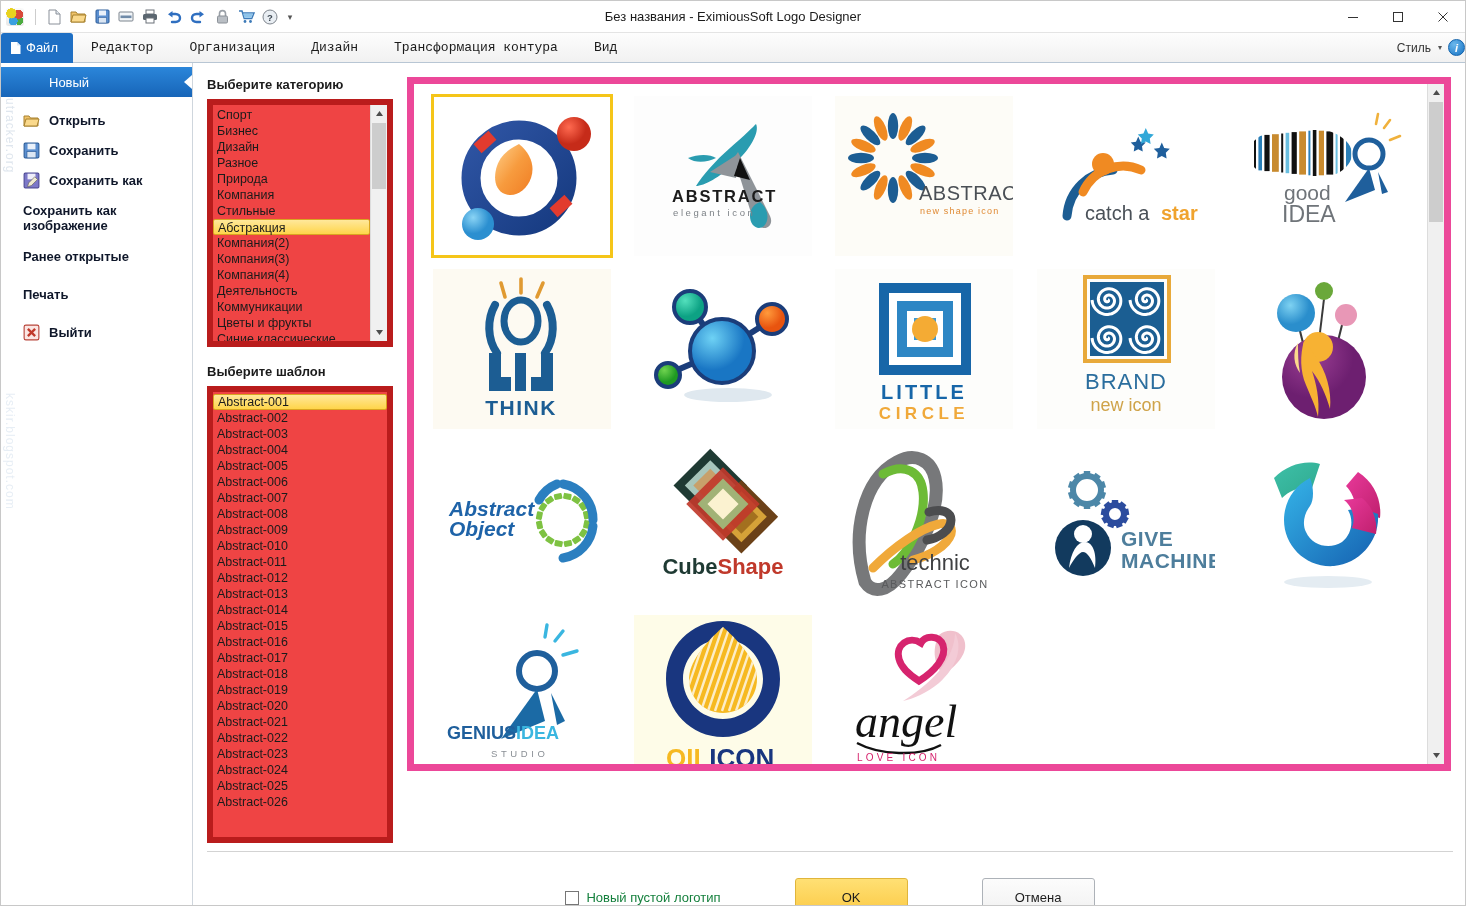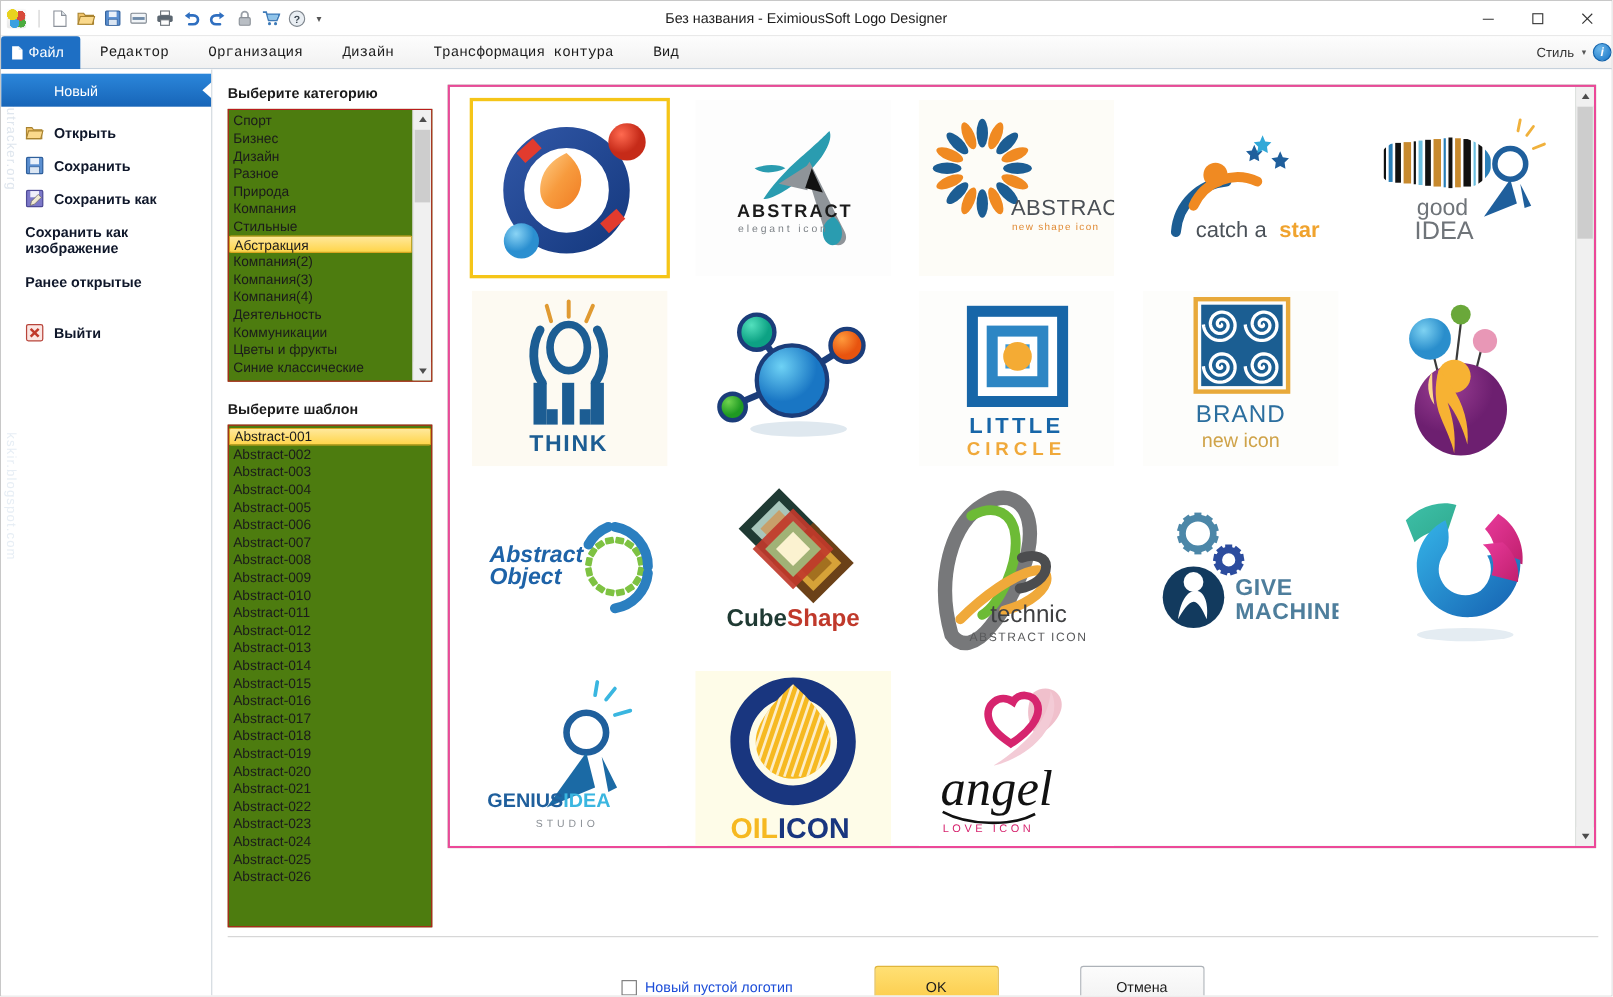--- a/index.html
+++ b/index.html
@@ -125,21 +125,21 @@
 
   
   .pane { flex:1; position:relative; padding:10px 12px 0 14px; display:flex; gap:14px;justify-content:flex-end;}
 
   .leftcol { width:186px; flex:0 0 186px; padding-top:4px; }
   .sec-title {
     font-size:13px; font-weight:bold; color:#1b1b1b;
     margin-bottom:7px;
   }
   .listbox {
-    border:1px solid #b91c1c; background:#4d7c0f;
+    border:6px solid #b91c1c; background:#ef4444;
     position:relative; overflow:hidden;
   }
   #category-list { height:248px; }
   #template-list { height:457px; }
   .lb-inner { position:absolute; inset:0 17px 0 0; padding:2px 0 0 0; overflow:hidden; }
   #template-list .lb-inner { right:0; }
   .lb-item {
     height:16px; line-height:16px;
     padding:0 4px; font-size:12.5px; color:#1b1b1b;
     white-space:nowrap; cursor:pointer;
@@ -161,21 +161,21 @@
   }
   .vsb-arrow.bot { position:absolute; bottom:0; left:0; right:0; }
   .vsb-thumb {
     position:absolute; left:1px; right:1px; top:18px; height:66px;
     background:#cdcdcd; cursor:pointer;
   }
 
   
   .gallery-wrap {
     flex:1; margin-top:4px; margin-right:2px; margin-bottom:0;
-    border:2px solid #ec4899; background:#86efac;
+    border:7px solid #ec4899; background:#701a75;
     position:relative; overflow:hidden;
     height:694px;
   }
   .gallery {
     position:absolute; inset:0 17px 0 0;
     background:#fff;
     padding:6px 0 0 8px;
     display:grid;
     grid-template-columns:repeat(5, 1fr);
     grid-auto-rows:171px;
@@ -204,21 +204,21 @@
     border-top:1px solid #d3d3d3;
     margin:8px 12px 0 14px;
     display:flex; align-items:center; justify-content:center;
     gap:74px; position:relative;
   }
   .chk-wrap { display:flex; align-items:center; gap:7px; cursor:pointer; }
   .chk {
     width:14px; height:14px; border:1px solid #767676; background:#fff;
     flex:0 0 14px;
   }
-  .chk-lbl { font-size:13px; color:#1d4ed8; }
+  .chk-lbl { font-size:13px; color:#15803d; }
   .btn {
     width:113px; height:40px;
     display:flex; align-items:center; justify-content:center;
     font-size:13px; color:#1b1b1b;
     border:1px solid #c9b25f; border-radius:3px;
     cursor:pointer;
   }
   .btn.ok {
     background:linear-gradient(#ffe074,#fbc842);
     border-color:#e0b53b;
@@ -394,20 +394,23 @@
       </div>
       <div class="fm-gap"></div>
       <div class="fm-item">
         <span>Сохранить как изображение</span>
       </div>
       <div class="fm-gap"></div>
       <div class="fm-item">
         <span>Ранее открытые</span>
       </div>
       <div class="fm-gap"></div>
+      <div class="fm-item">
+        <span>Печать</span>
+      </div>
       <div class="fm-gap"></div>
       <div class="fm-item">
         <svg class="fm-ic" viewBox="0 0 15 15">
             <rect x="1" y="1" width="13" height="13" rx="1.5" fill="#fbe6e3" stroke="#b8443a"></rect>
             <line x1="4.3" y1="4.3" x2="10.7" y2="10.7" stroke="#c0392b" stroke-width="2"></line>
             <line x1="10.7" y1="4.3" x2="4.3" y2="10.7" stroke="#c0392b" stroke-width="2"></line>
           </svg>
         <span>Выйти</span>
       </div>
     </div>

